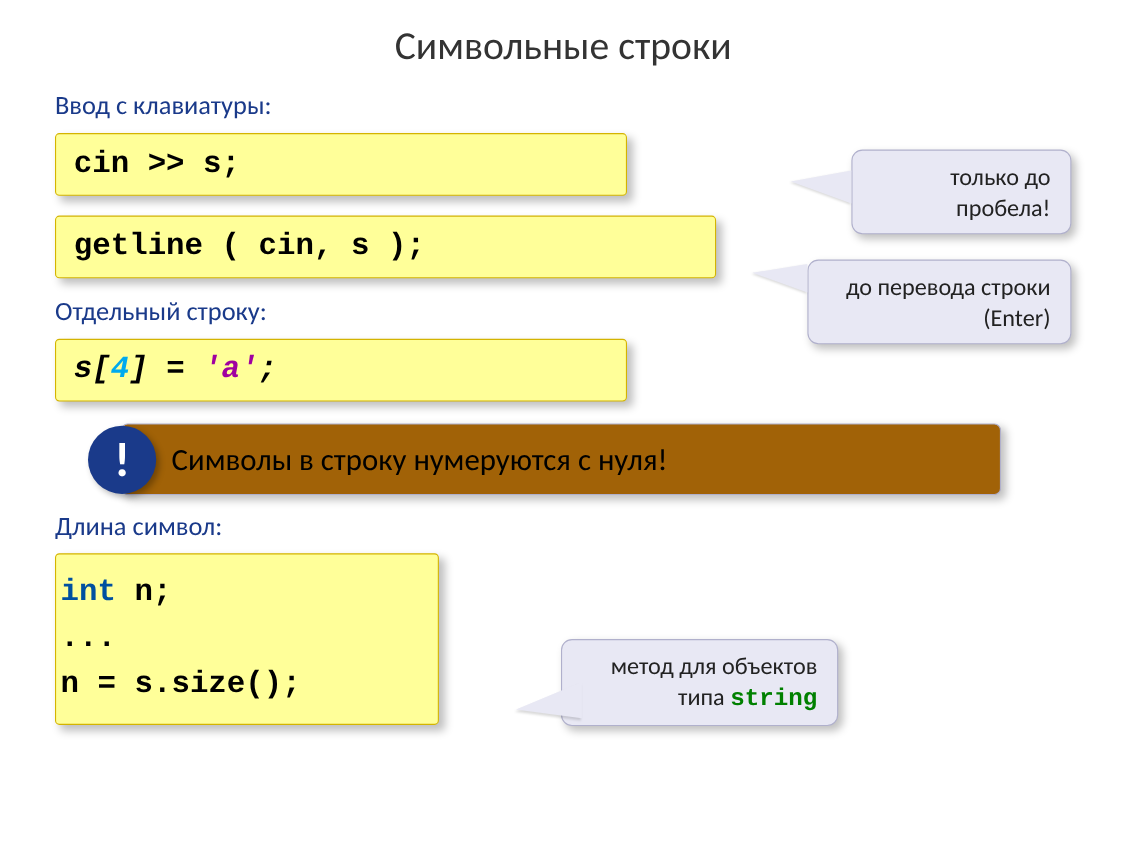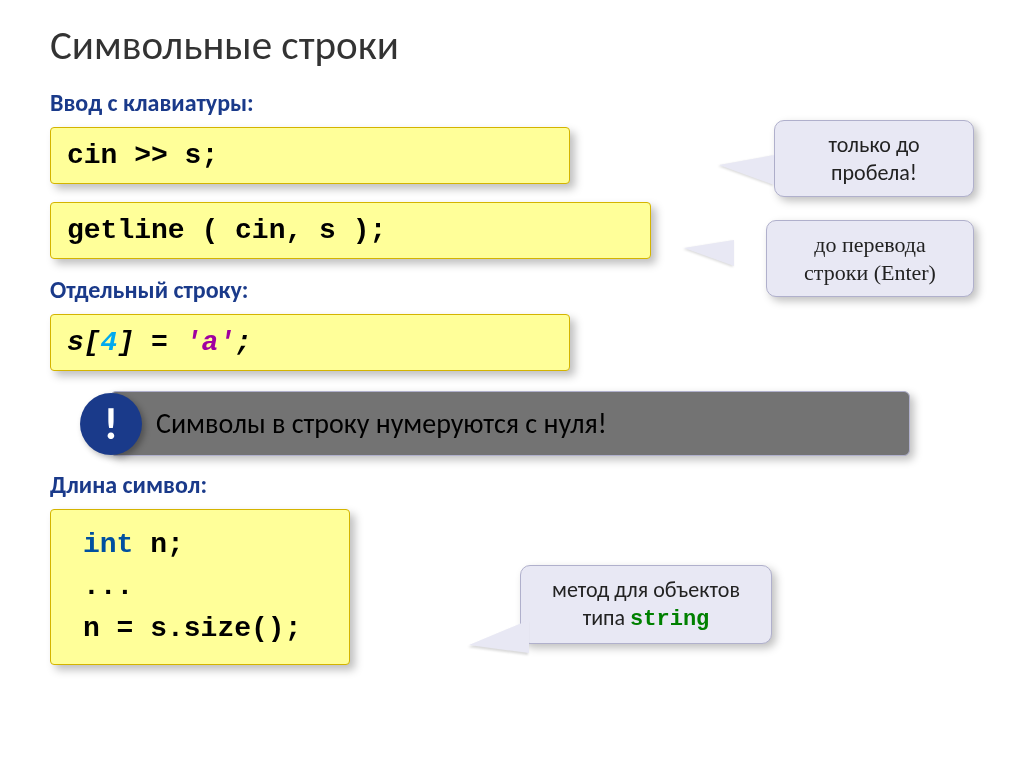--- a/index.html
+++ b/index.html
@@ -6,29 +6,30 @@
   body {
     width: 1024px;
     height: 767px;
     background: #ffffff;
     font-family: Calibri, Arial, sans-serif;
     position: relative;
     overflow: hidden;
     padding: 20px 50px;
   }
   .title {
-    font-size: 41px;
+    font-size: 36px;
     color: #333333;
+    text-align: center;
     margin-bottom: 18px;
     font-weight: 400;
   }
   .section-label {
     font-size: 24px;
     color: #1a3a8a;
-    font-weight: bold;
+    font-weight: normal;
     margin: 8px 0 10px 0;
   }
   .code-box {
     background: #ffff99;
     border: 1px solid #d4b400;
     border-radius: 4px;
     box-shadow: 5px 5px 8px rgba(0,0,0,0.25);
     padding: 12px 16px;
     font-family: "Courier New", monospace;
     font-size: 28px;
@@ -39,39 +40,40 @@
   }
   .callout {
     position: absolute;
     background: #e8e8f4;
     border: 1px solid #b0b0cc;
     border-radius: 10px;
     box-shadow: 4px 4px 8px rgba(0,0,0,0.25);
     padding: 10px 18px;
     font-size: 22px;
     color: #222222;
-    text-align: center;
+    text-align: right;
     z-index: 2;
     line-height: 1.25;
+    margin-top: 16px;
   }
   .callout-tail {
     position: absolute;
     width: 0;
     height: 0;
     z-index: 3;
   }
   .row1 { position: relative; margin-bottom: 18px; }
   .row2 { position: relative; margin-bottom: 16px; }
   .row3 { position: relative; margin-bottom: 18px; }
   .row5 { position: relative; margin-bottom: 12px; }
 
   .cb-w1 { width: 520px; }
   .cb-w2 { width: 601px; }
   .cb-w3 { width: 520px; font-style: italic; }
-  .cb-w4 { width: 300px; line-height: 1.5; padding: 14px 32px; }
+  .cb-w4 { width: 349px; line-height: 1.5; padding: 14px 4px; }
 
   .num { color: #00aaee; }
   .str { color: #a000a0; }
   .kw  { color: #0050a0; }
   .typ { color: #008000; }
 
   .info-bar {
     display: flex;
     align-items: center;
     width: 800px;
@@ -88,33 +90,33 @@
     font-weight: bold;
     display: flex;
     align-items: center;
     justify-content: center;
     position: absolute;
     left: -30px;
     z-index: 5;
     box-shadow: 3px 3px 6px rgba(0,0,0,0.3);
   }
   .info-text {
-    background: #737373;
+    background: #a16207;
     border: 1px solid #b0b0cc;
     border-radius: 6px;
     box-shadow: 4px 4px 8px rgba(0,0,0,0.25);
     padding: 14px 16px 14px 45px;
     font-size: 28px;
     color: #000000;
     width: 100%;
   }
 
   .callout1 { right: 50px; top: 120px; width: 200px; }
-  .callout2 { right: 50px; top: 220px; width: 208px; font-family: Liberation Serif, serif; }
-  .callout3 { right: 252px; top: 565px; width: 252px; }
+  .callout2 { right: 50px; top: 220px; width: 240px; }
+  .callout3 { right: 262px; top: 565px; width: 252px; }
 
   .tail1 {
     right: 250px;
     top: 155px;
     border-top: 10px solid transparent;
     border-bottom: 20px solid transparent;
     border-right: 55px solid #e8e8f4;
     filter: drop-shadow(-1px 1px 1px rgba(0,0,0,0.15));
   }
   .tail2 {

